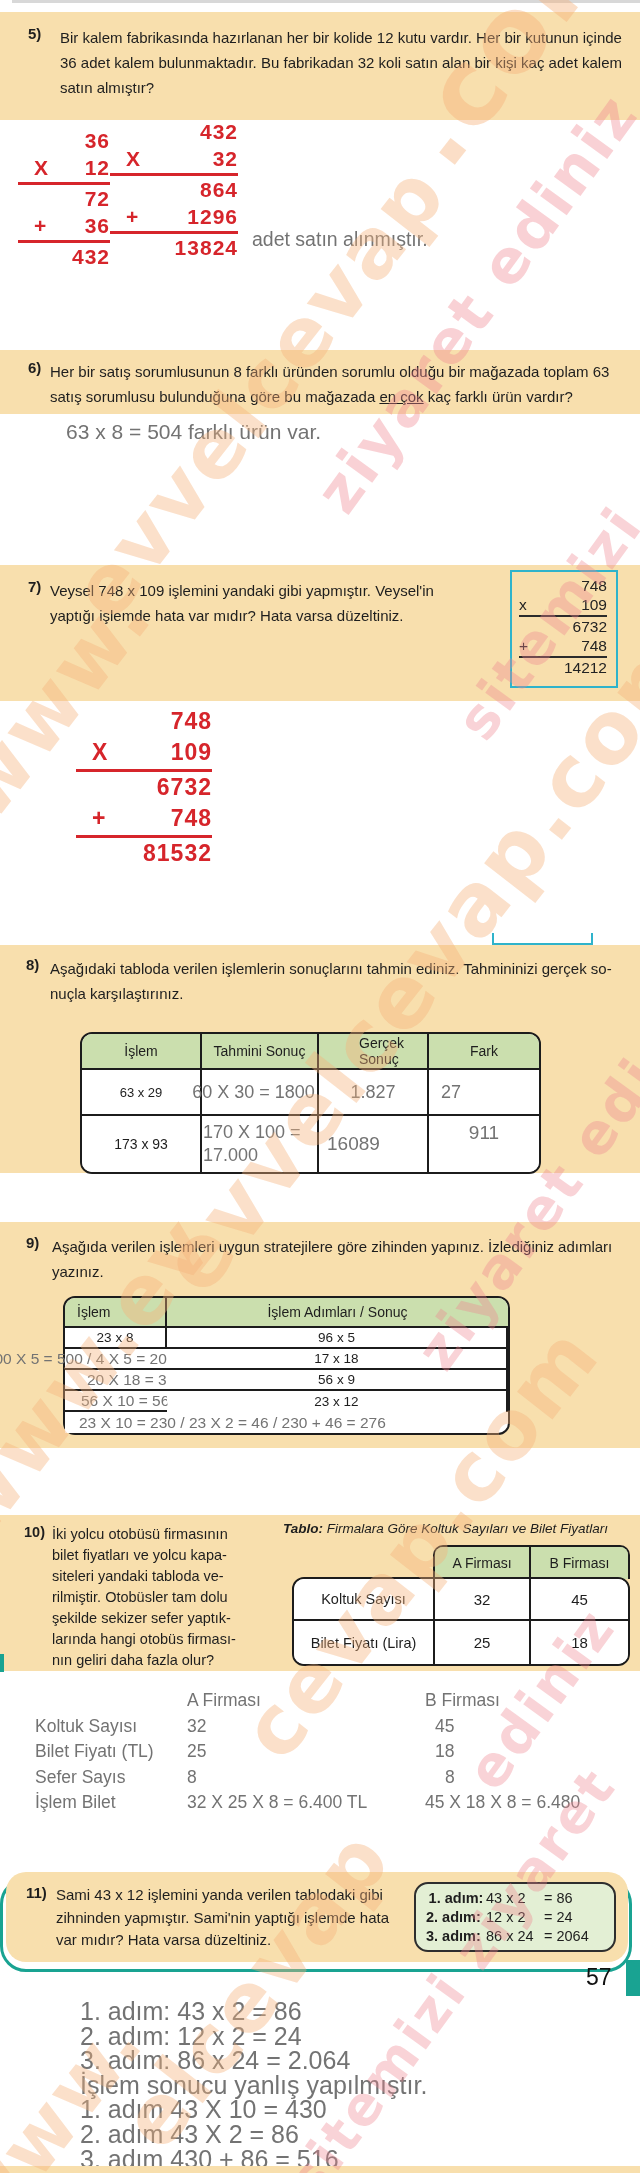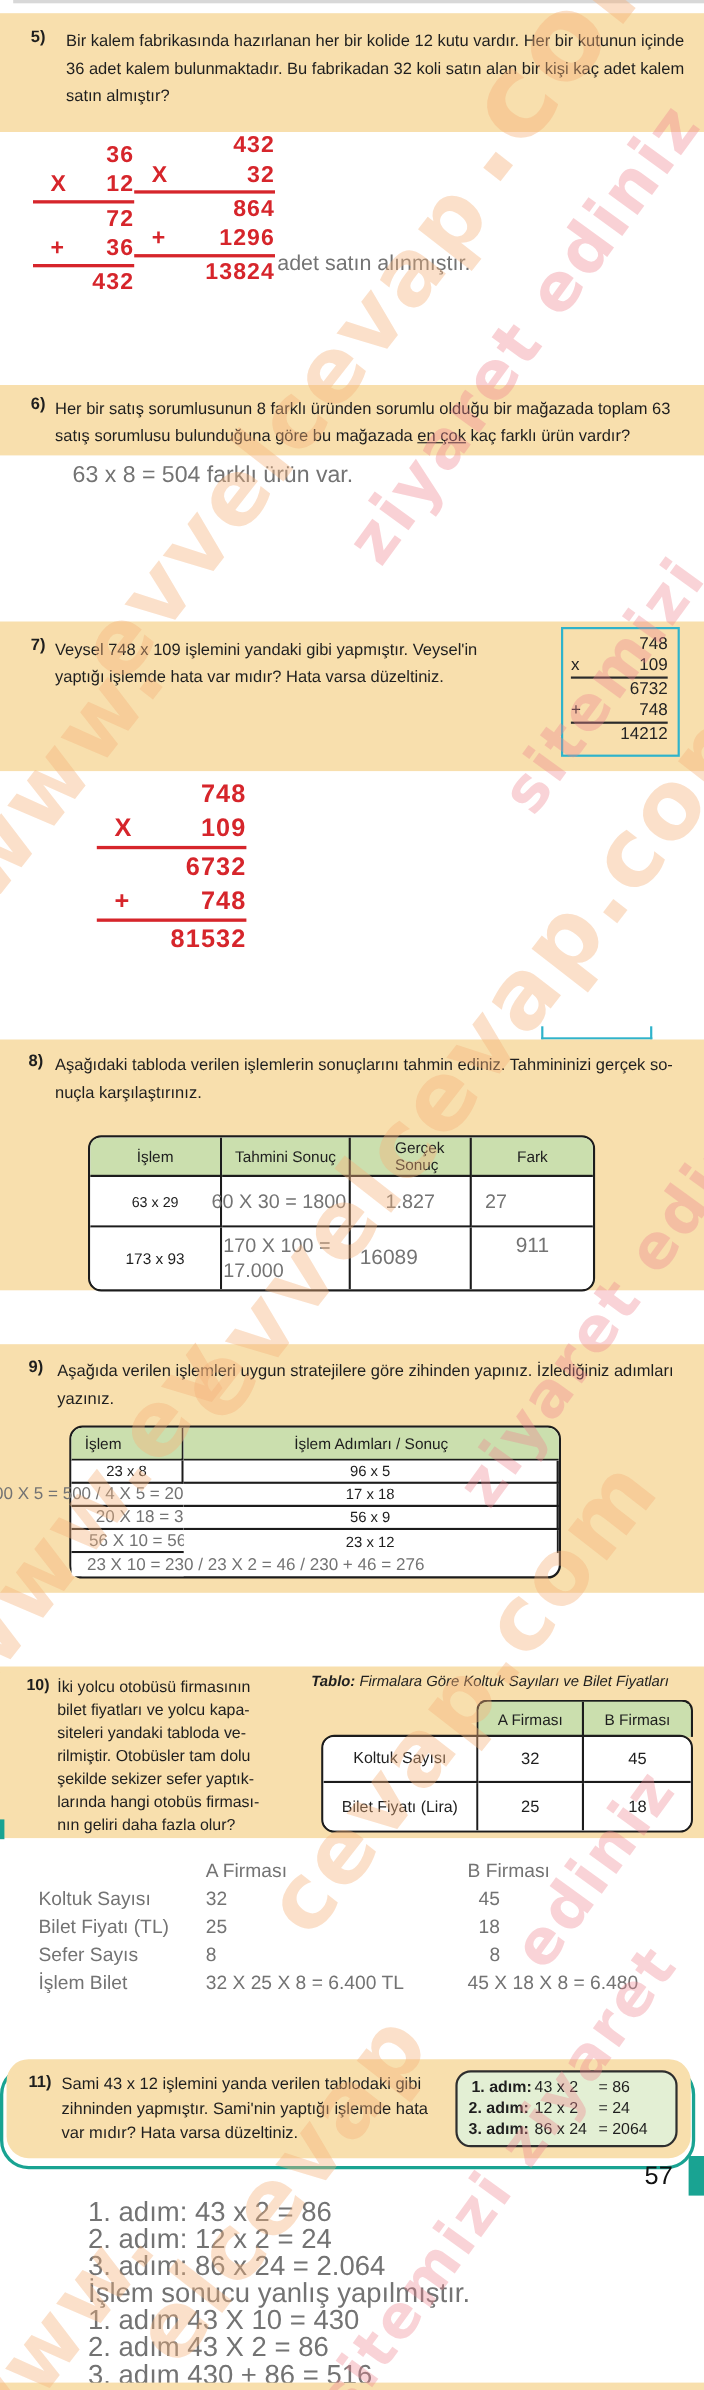--- a/index.html
+++ b/index.html
@@ -5,21 +5,21 @@
   html,body{margin:0;padding:0;background:#ffffff;}
   #canvas{position:relative;width:640px;height:2173px;overflow:hidden;background:#fff;
           font-family:"Liberation Sans",sans-serif;color:#1e1e1e;}
   .abs{position:absolute;}
   .band{position:absolute;left:0;width:640px;background:#f8dfad;}
   .qlabel{position:absolute;font-weight:bold;font-size:15px;color:#1e1e1e;}
   .qtext{position:absolute;font-size:15px;line-height:25px;color:#1e1e1e;}
   .red{color:#737373;font-weight:normal;}
   .u{text-decoration:underline;}
   
-  .hm{position:absolute;color:#d6252b;font-weight:bold;letter-spacing:1px;margin-left:12px;}
+  .hm{position:absolute;color:#d6252b;font-weight:bold;letter-spacing:1px;}
   .hm .row{display:flex;justify-content:space-between;align-items:flex-end;}
   .hm .num{flex:1;text-align:right;}
   .hm .line{border-bottom:3px solid #d6252b;margin-left:-16px;padding-left:16px;padding-bottom:1px;}
   .hm .sign{padding-right:6px;}
   
   .bm{position:absolute;color:#232323;font-weight:normal;}
   .bm .row{display:flex;justify-content:space-between;align-items:flex-end;}
   .bm .num{flex:1;text-align:right;}
   .bm .line{border-bottom:2px solid #2b2b2b;padding-bottom:1px;}
   .bm .sign{padding-right:4px;}

